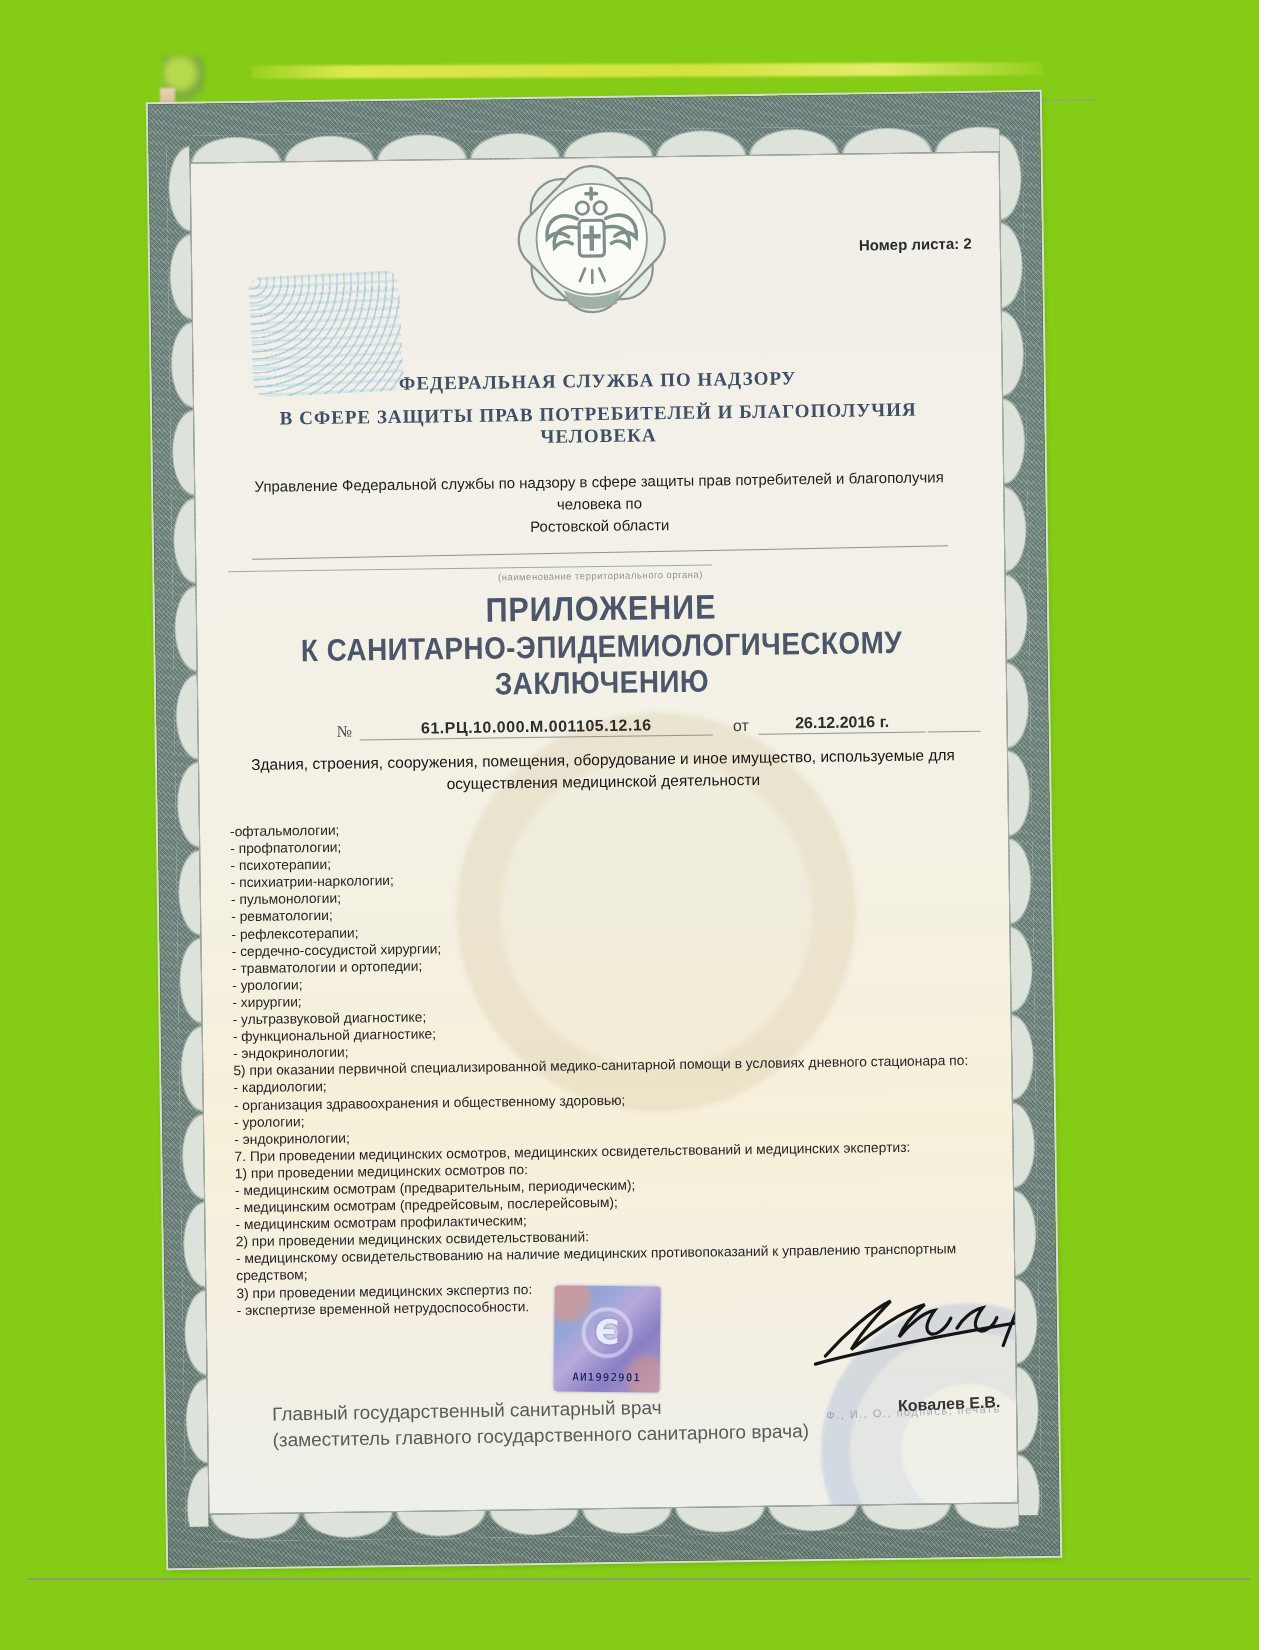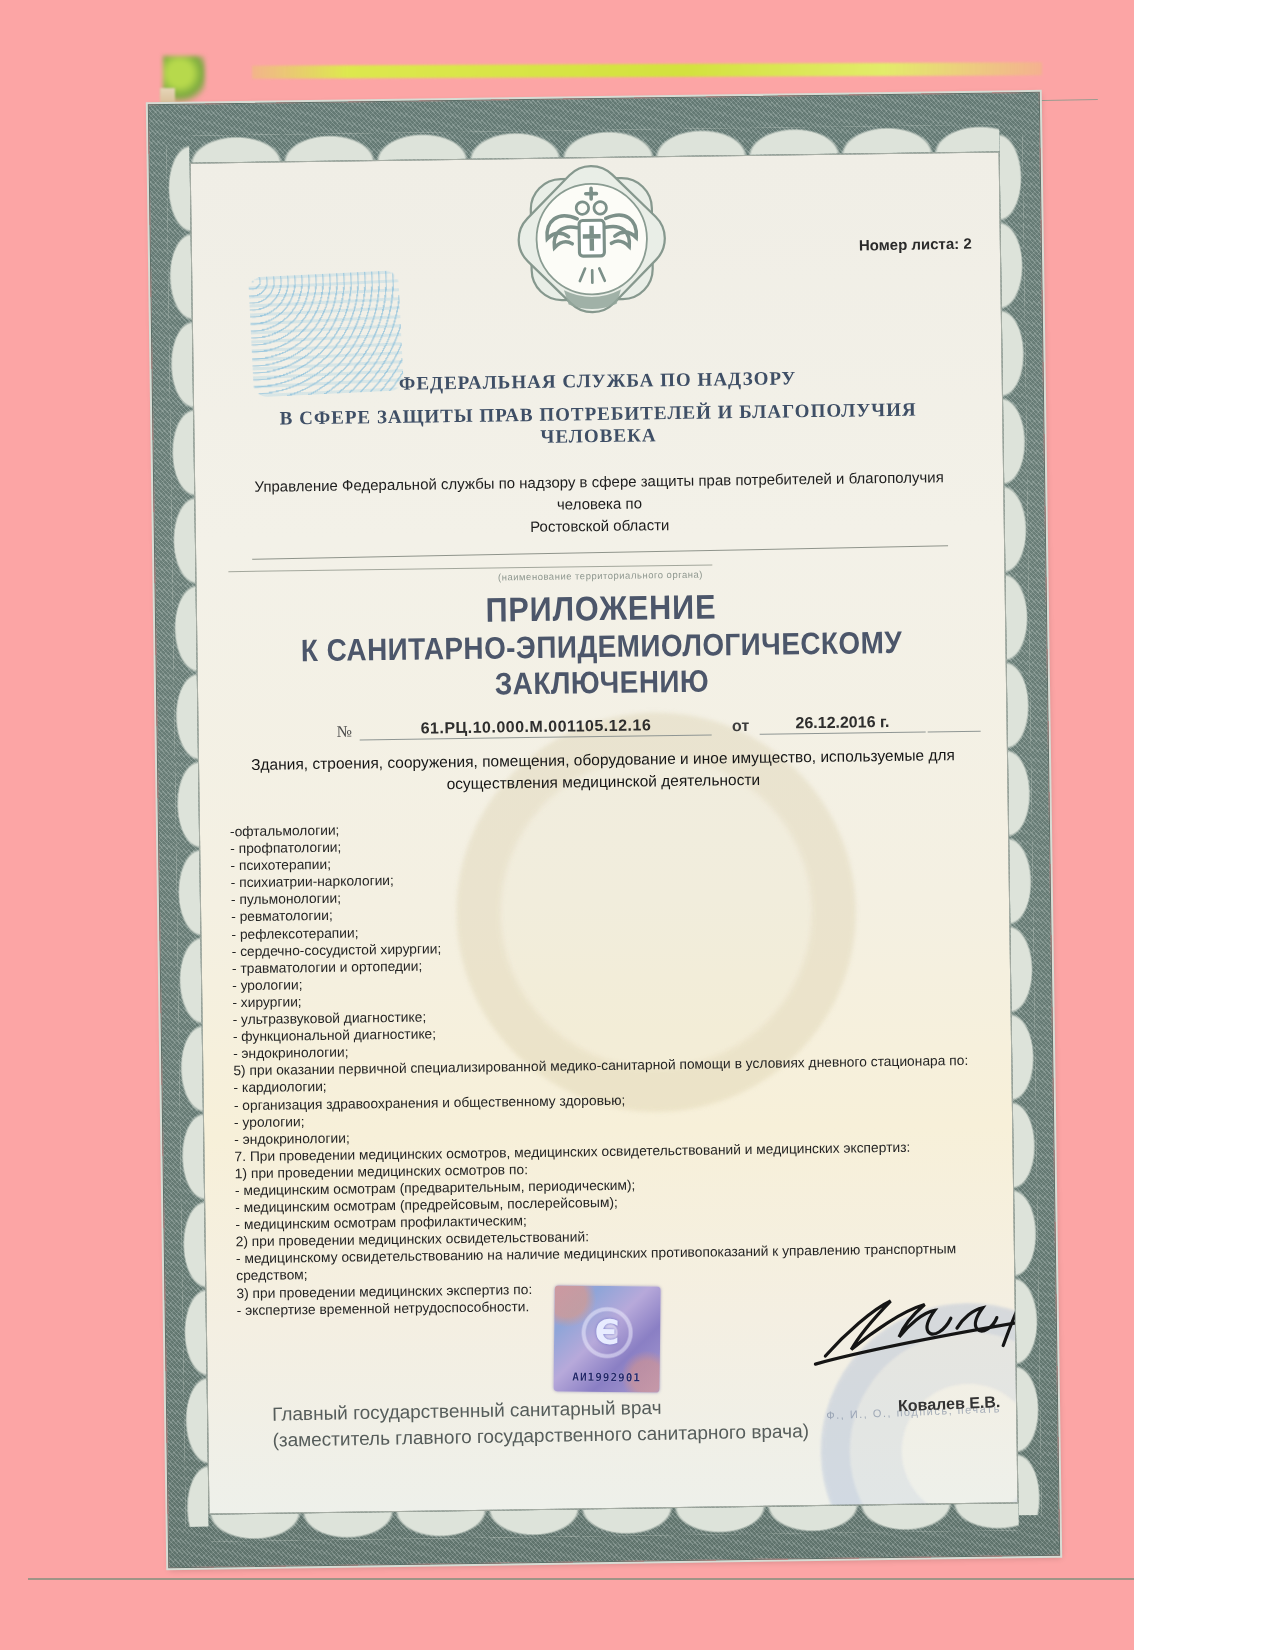--- a/index.html
+++ b/index.html
@@ -1,16 +1,16 @@
 <!DOCTYPE html>
 <html><head>
 <meta charset="utf-8">
 <style>
   html,body{margin:0;padding:0;background:#fff;}
-  .page{position:relative;width:1134px;height:1650px;background:#fca5a5;overflow:hidden;
+  .page{position:relative;width:1259px;height:1650px;background:#84cc16;overflow:hidden;
         font-family:"Liberation Sans",sans-serif;}
 
   
   .top-strip{position:absolute;left:252px;top:64px;width:790px;height:13px;
      background:linear-gradient(90deg,rgba(214,226,60,.25),#dde84e 12%,#d3e23e 55%,#e3ec6a 80%,rgba(214,226,60,.2));
      filter:blur(1px);transform:rotate(-0.25deg);}
   .corner-blob{position:absolute;left:163px;top:56px;width:42px;height:50px;
      background:radial-gradient(circle at 40% 35%,#b7d94c 0 30%,#7aa83e 55%,rgba(120,160,60,0) 75%);
      filter:blur(2px);}
   .left-sliver{position:absolute;left:160px;top:88px;width:15px;height:84px;
@@ -73,21 +73,21 @@
   .rule1{margin:15px auto 0;width:92%;border-top:1.6px solid #8f948b;transform:rotate(-0.3deg);}
   .rule2{margin:13px auto 0 6px;width:64%;border-top:1.2px solid #a3a79c;}
   .rule-caption{margin-top:3px;font-size:9.5px;color:#8e978f;letter-spacing:.5px;}
   .big-title{font-weight:700;color:#4c566a;transform:scaleX(.9);transform-origin:center;}
   .bt1{font-size:34px;margin-top:8px;letter-spacing:1px;}
   .bt2{font-size:31px;margin-top:1px;letter-spacing:.5px;}
   .number-row{margin-top:16px;display:flex;align-items:flex-end;font-size:16px;color:#2e2e2e;}
   .nr-label{margin-left:112px;font-family:"Liberation Serif",serif;color:#4a4a4a;}
   .nr-seg{border-bottom:1.2px solid #8f9694;text-align:center;font-weight:700;padding-bottom:1px;}
   .nr-num{width:440px;margin-left:8px;letter-spacing:.5px;}
-  .nr-ot{margin-left:20px;color:#3c3c3c;font-weight:700;}
+  .nr-ot{margin-left:20px;color:#3c3c3c;font-weight:400;}
   .nr-date{width:208px;margin-left:10px;}
   .nr-tail{width:66px;margin-left:2px;border-bottom:1.2px solid #8f9694;height:18px;}
   .subject{margin-top:12px;font-size:15.5px;color:#161616;line-height:22px;}
   .activities{margin:25px auto 0 4px;width:762px;text-align:left;
      font-size:13.8px;line-height:17.1px;color:#242424;}
 
   
   .hologram{position:absolute;left:347px;top:1128px;width:106px;height:106px;z-index:4;
      transform:rotate(1.5deg);border-radius:4px;overflow:hidden;
      background:linear-gradient(135deg,#a89cd2 0%,#8fa5d8 22%,#b7a9da 45%,#8a7fc4 68%,#a89bd0 100%);

